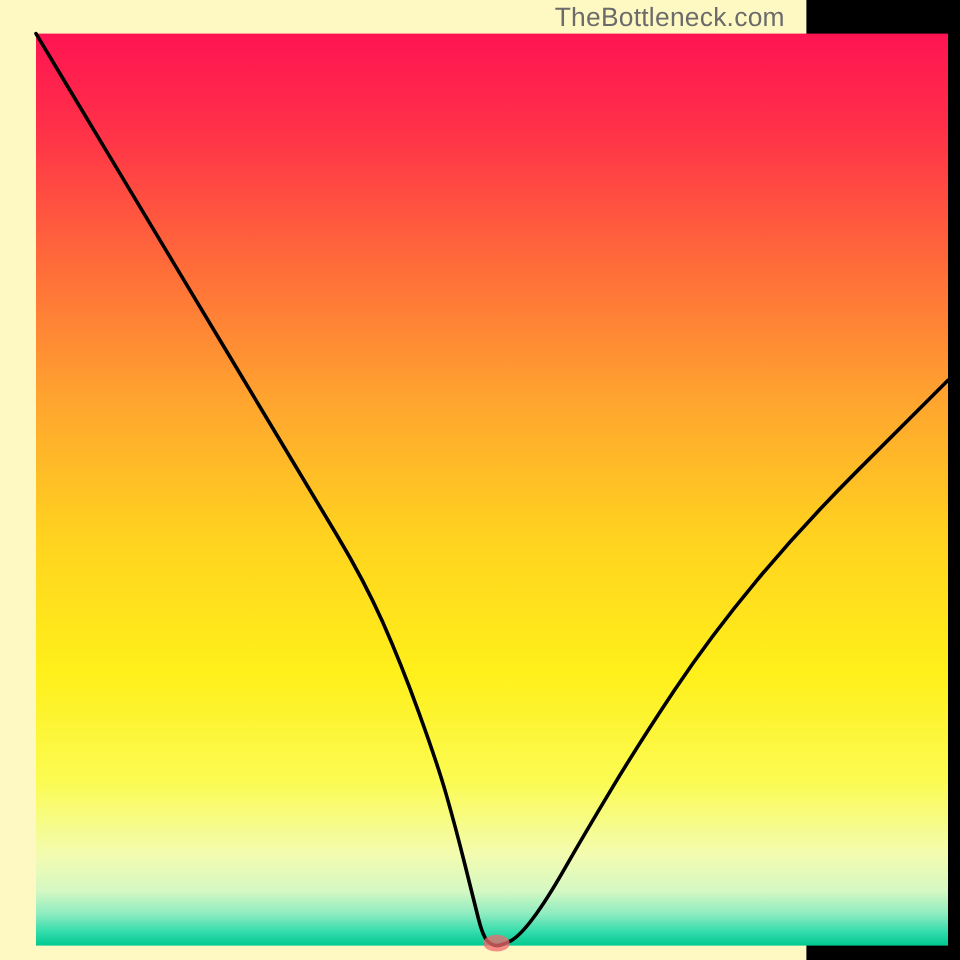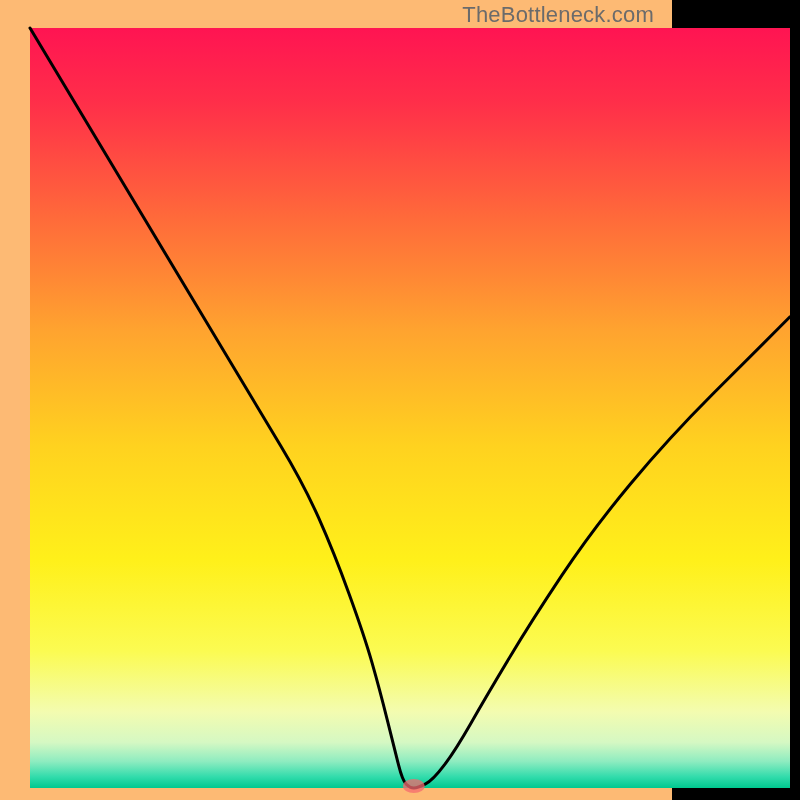--- a/index.html
+++ b/index.html
@@ -8,21 +8,21 @@
     width: 800px;
     height: 800px;
     background: #000;
     overflow: hidden;
     font-family: Arial, Helvetica, sans-serif;
   }
   .frame {
     position: relative;
     width: 672px;
     height: 800px;
-    background: #fdba74;
+    background: #fef9c3;
   }
   .watermark {
     position: absolute;
     top: 2px;
     right: 18px;
     color: #6b6b6b;
     font-size: 22px;
     font-weight: 500;
     letter-spacing: 0.2px;
     z-index: 20;

